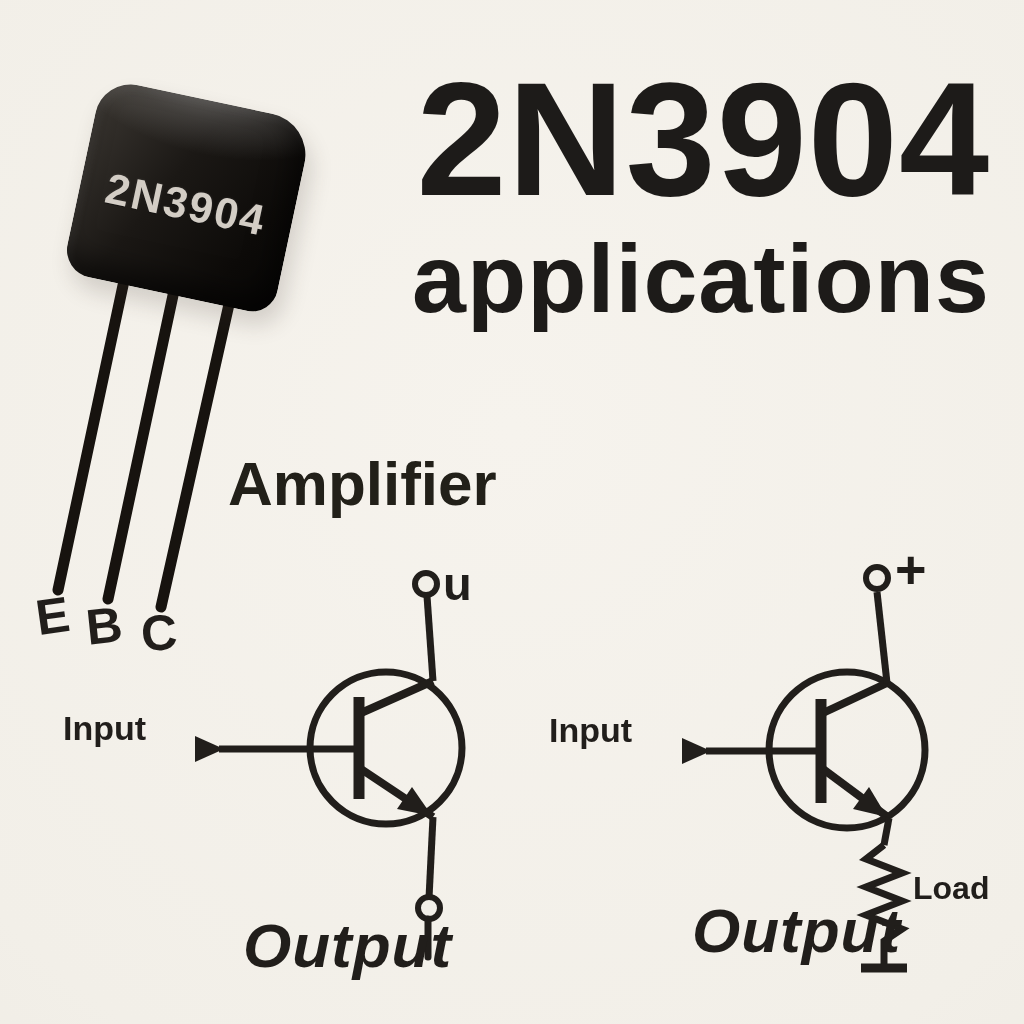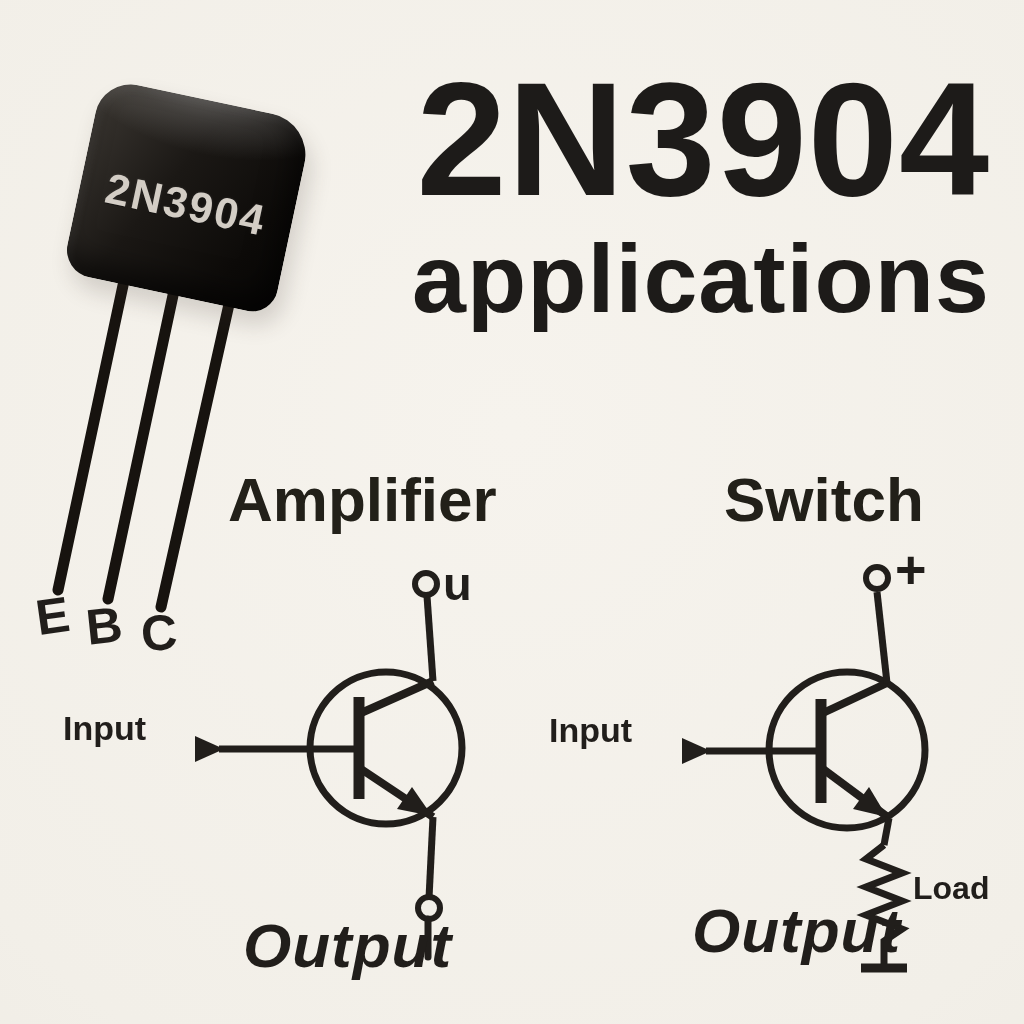--- a/index.html
+++ b/index.html
@@ -25,21 +25,21 @@
       linear-gradient(118deg, #3c3833 0%, #1b1815 42%, #0d0b09 78%, #070605 100%);
     box-shadow: inset -10px -14px 28px rgba(0,0,0,0.55), inset 4px 4px 10px rgba(255,255,255,0.07), 8px 12px 22px rgba(60,52,44,0.18);
   }
   .package-marking{
     position:absolute;left:50%;top:54%;transform:translate(-50%,-50%);
     font-size:43px;font-weight:700;letter-spacing:2px;color:#d3cdc5;
     text-shadow:0 1px 1px rgba(0,0,0,0.6), 0 0 3px rgba(255,255,255,0.12);
   }
 
   .pin-label{font-size:50px;font-weight:700;}
-  .heading{font-size:62px;font-weight:700;color:#222019;margin-top:16px;}
+  .heading{font-size:62px;font-weight:700;color:#222019;}
   .io-label{font-size:34px;font-weight:700;}
   .out-label{font-size:62px;font-weight:700;font-style:italic;letter-spacing:1px;}
   .term-label{font-size:47px;font-weight:600;}
   .plus-label{font-size:54px;font-weight:600;}
   .load-label{font-size:32px;font-weight:700;}
 </style>
 </head>
 <body>
 
 <div class="poster">
@@ -86,19 +86,18 @@
 
   <div class="label pin-label" style="left:36px;top:591px;transform:rotate(-8deg);">E</div>
   <div class="label pin-label" style="left:86px;top:601px;transform:rotate(-6deg);">B</div>
   <div class="label pin-label" style="left:141px;top:608px;transform:rotate(-4deg);">C</div>
 
   <div class="label heading" style="left:228px;top:453px;">Amplifier</div>
   <div class="label io-label" style="left:63px;top:711px;">Input</div>
   <div class="label term-label" style="left:443px;top:560px;">u</div>
   <div class="label out-label" style="left:243px;top:915px;">Output</div>
 
-  <div class="label heading" style="left:724px;top:453px;">Switch</div>
   <div class="label io-label" style="left:549px;top:713px;">Input</div>
   <div class="label plus-label" style="left:895px;top:542px;">+</div>
   <div class="label load-label" style="left:913px;top:872px;">Load</div>
   <div class="label out-label" style="left:692px;top:900px;">Output</div>
 
 </div>
 
 </body></html>

